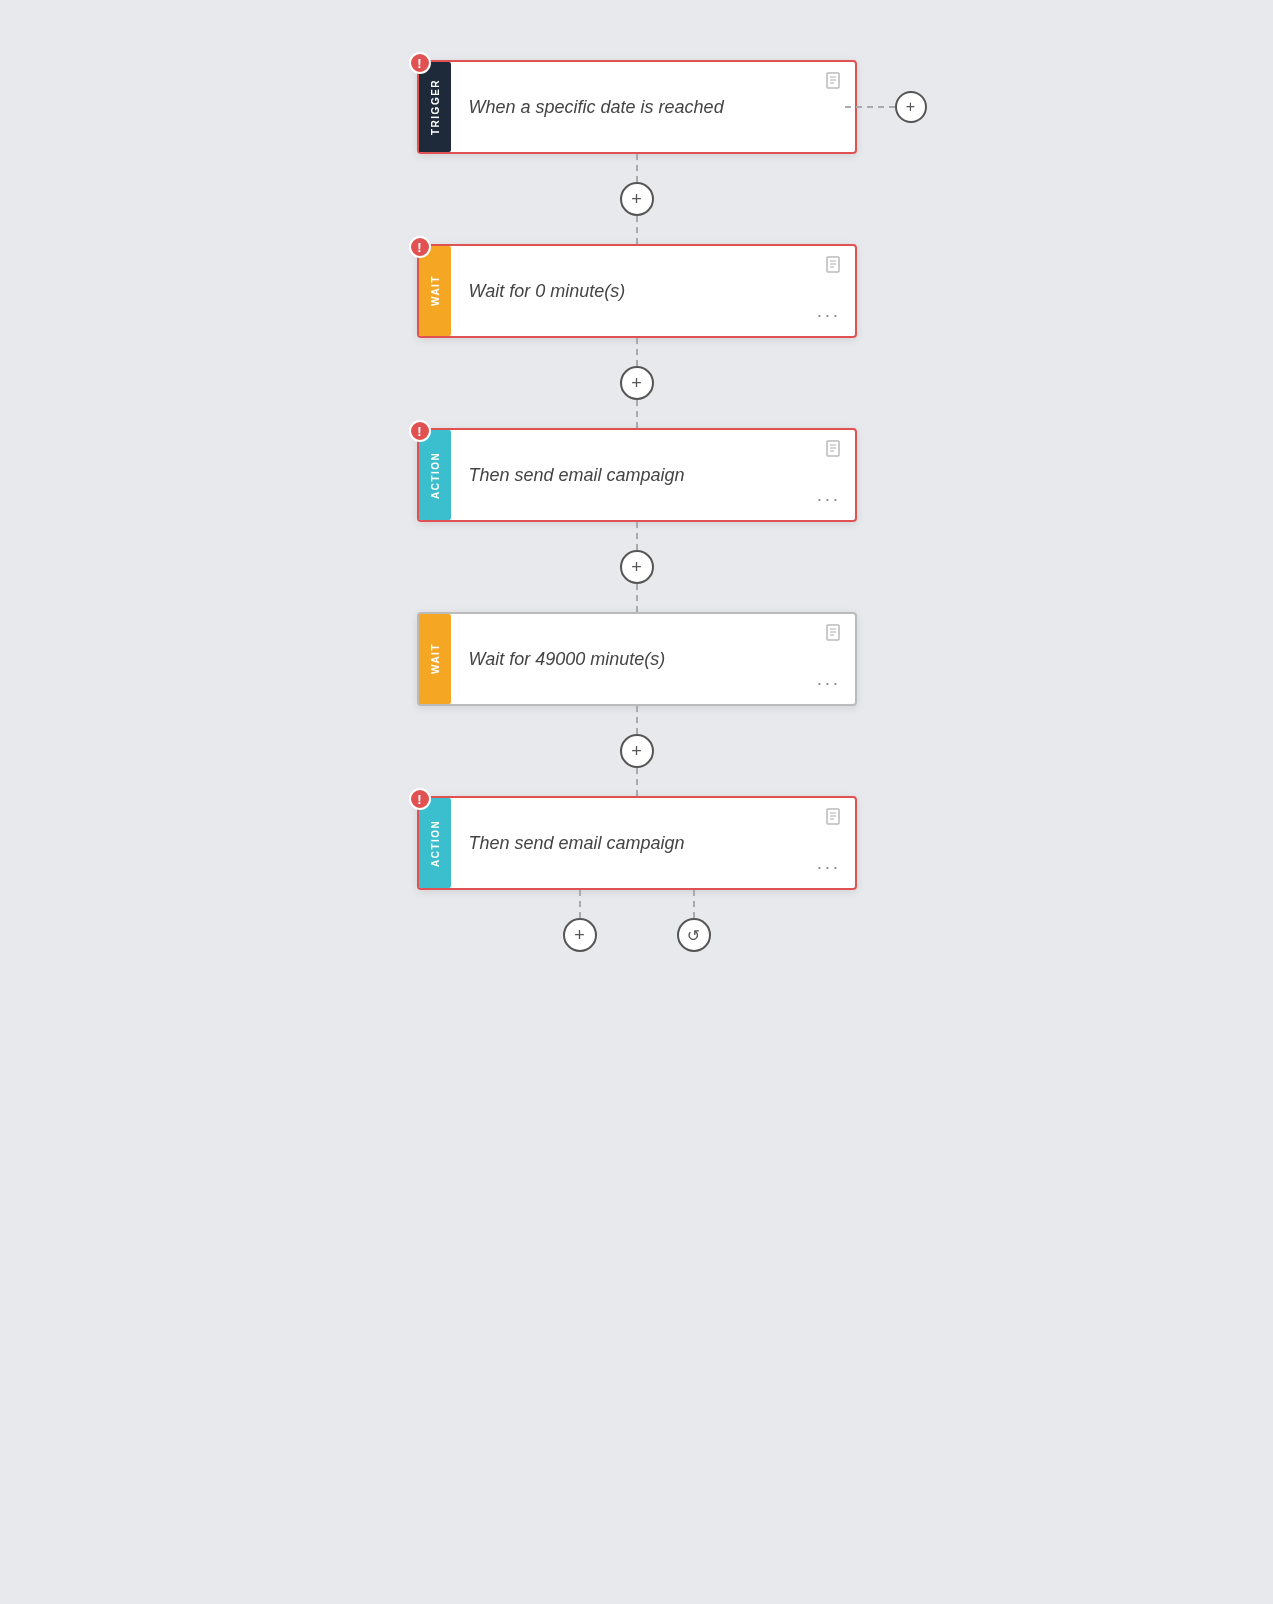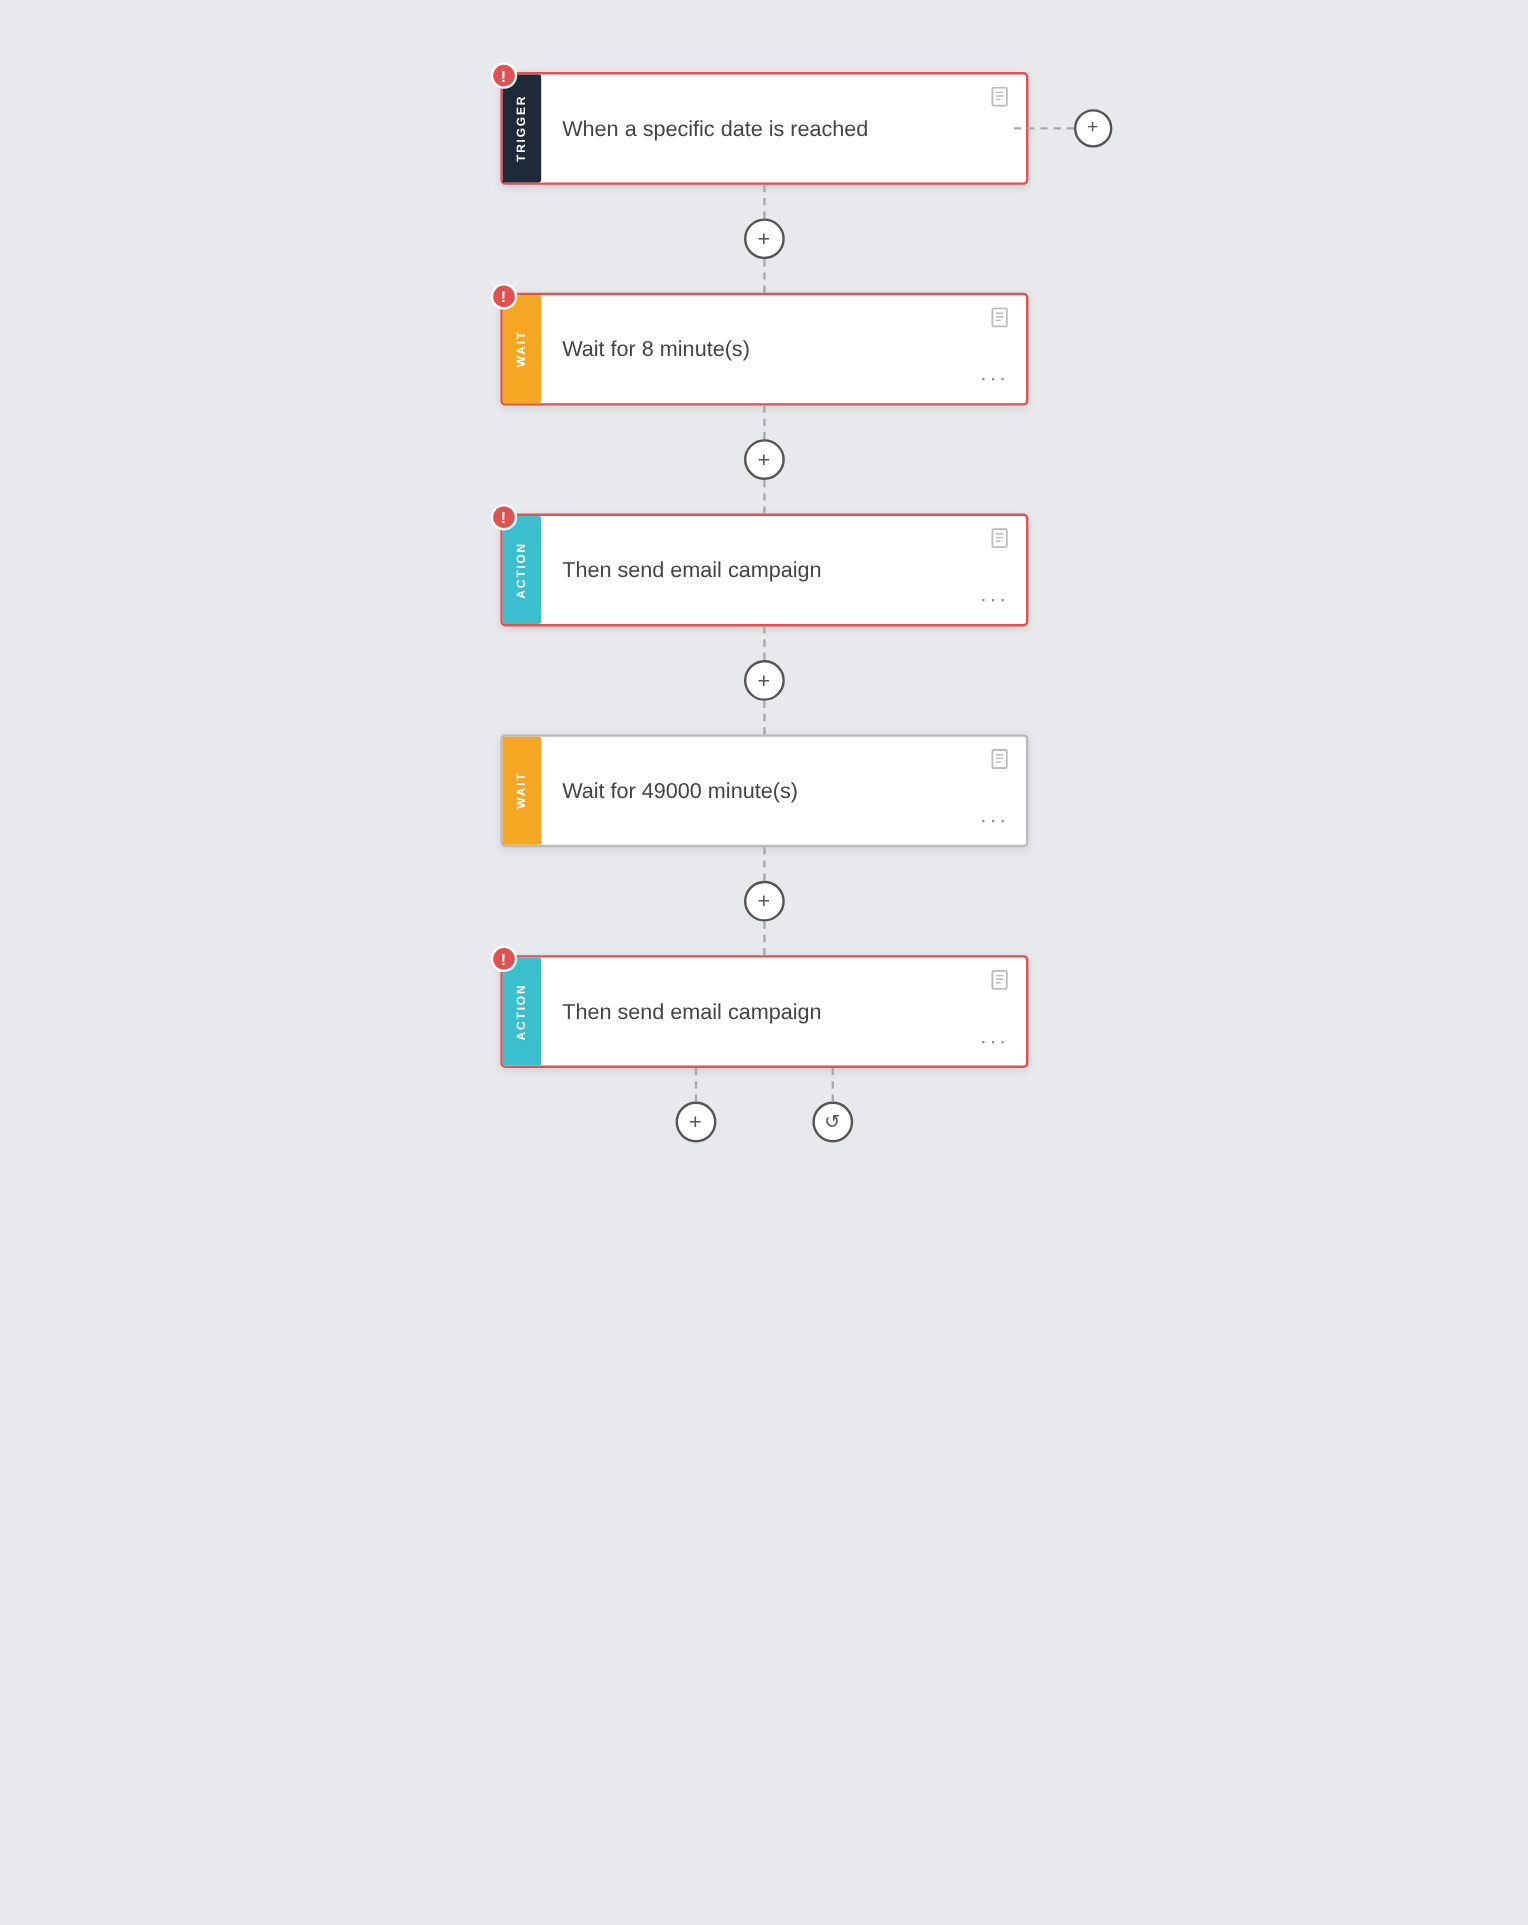--- a/index.html
+++ b/index.html
@@ -50,20 +50,21 @@
     .card-sidebar.wait { background: #f5a623; }
     .card-sidebar.action { background: #3bbfce; }
 
     .card-body {
       flex: 1;
       padding: 18px 10px 18px 18px;
       display: flex;
       align-items: center;
       min-height: 90px;
       position: relative;
+      font-style: italic;
     }
     .card-title {
       font-size: 18px;
       color: #444;
       font-weight: 400;
       flex: 1;
     }
     .card-note-icon {
       position: absolute;
       top: 10px;
@@ -199,21 +200,21 @@
     <div class="connector-line"></div>
   </div>
 
   <div style="position:relative; width:440px;">
     <div class="card">
       <div class="error-badge">!</div>
       <div class="card-sidebar wait">
         <span>WAIT</span>
       </div>
       <div class="card-body">
-        <span class="card-title">Wait for 8 minute(s)</span>
+        <span class="card-title">Wait for 0 minute(s)</span>
         <span class="card-note-icon">
           <svg width="18" height="18" viewBox="0 0 18 18" fill="none">
             <rect x="2" y="1" width="12" height="15" rx="1" stroke="#bbb" stroke-width="1.5" fill="white"></rect>
             <line x1="5" y1="5" x2="11" y2="5" stroke="#bbb" stroke-width="1.2"></line>
             <line x1="5" y1="8" x2="11" y2="8" stroke="#bbb" stroke-width="1.2"></line>
             <line x1="5" y1="11" x2="9" y2="11" stroke="#bbb" stroke-width="1.2"></line>
           </svg>
         </span>
         <span class="card-dots">···</span>
       </div>

